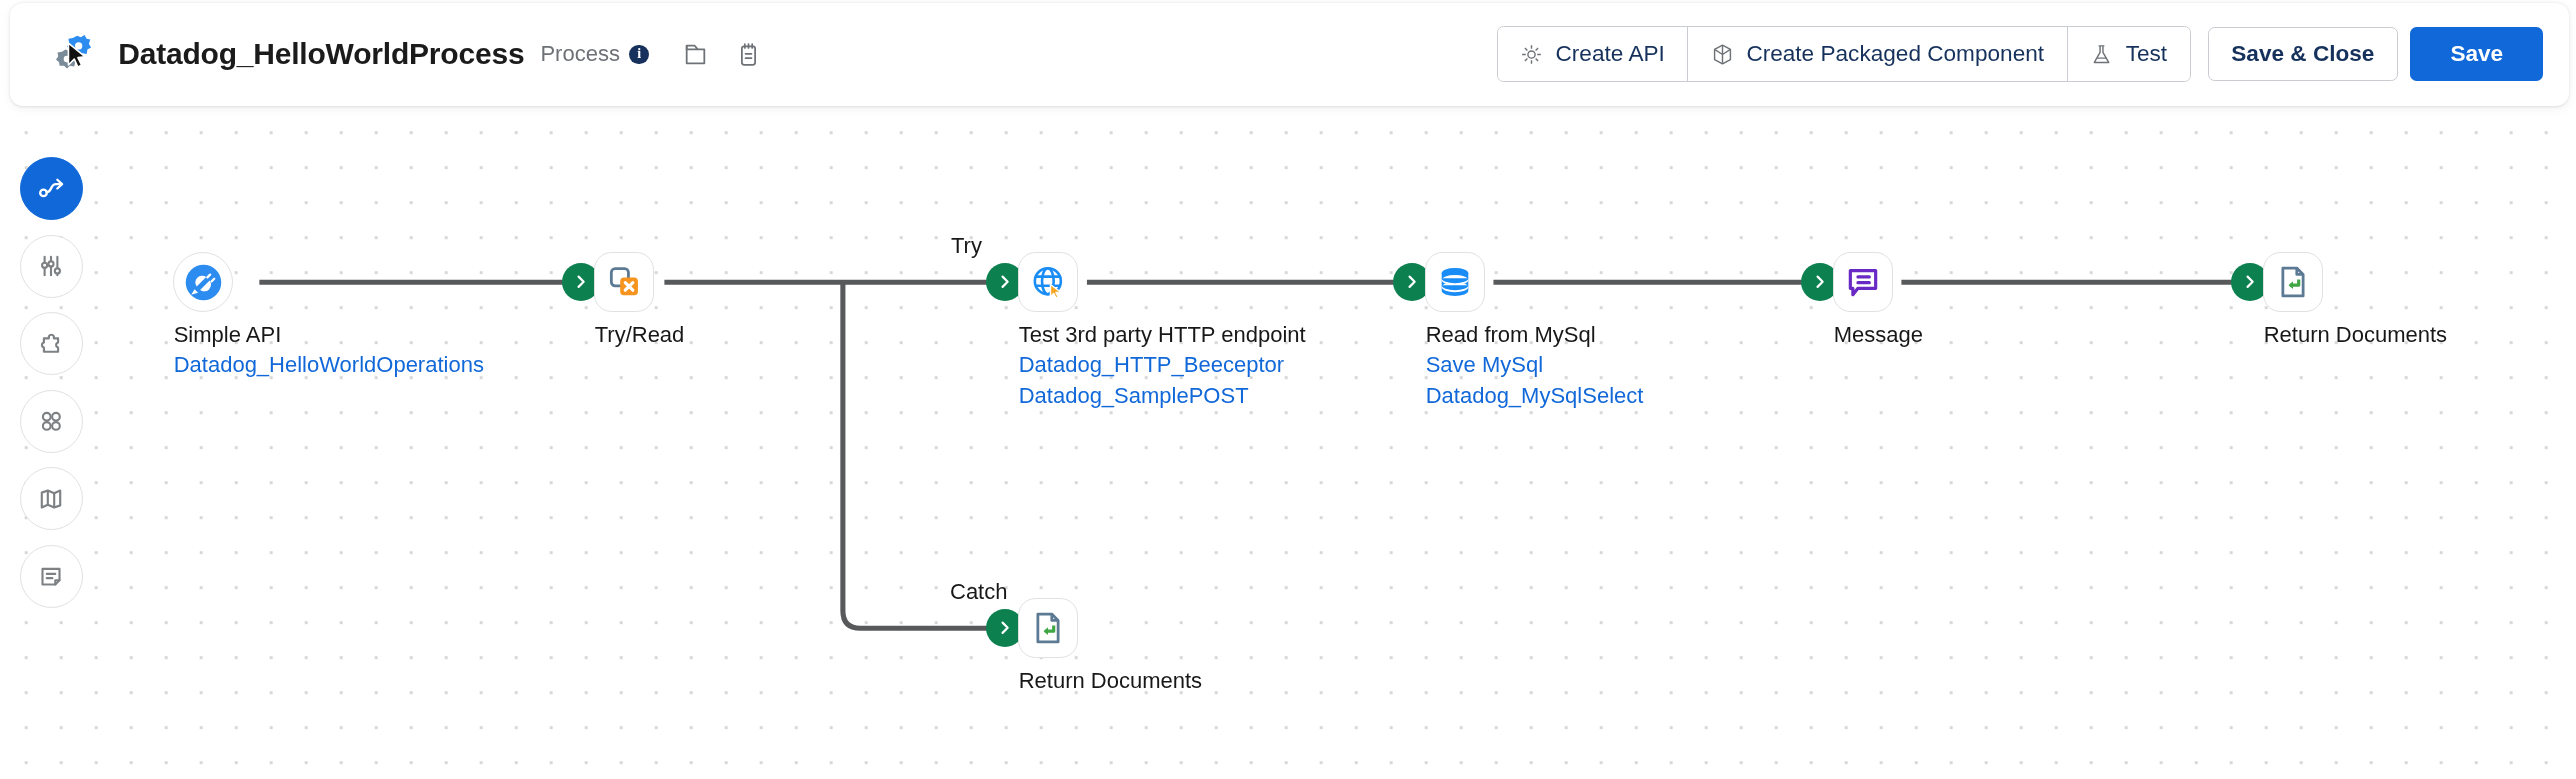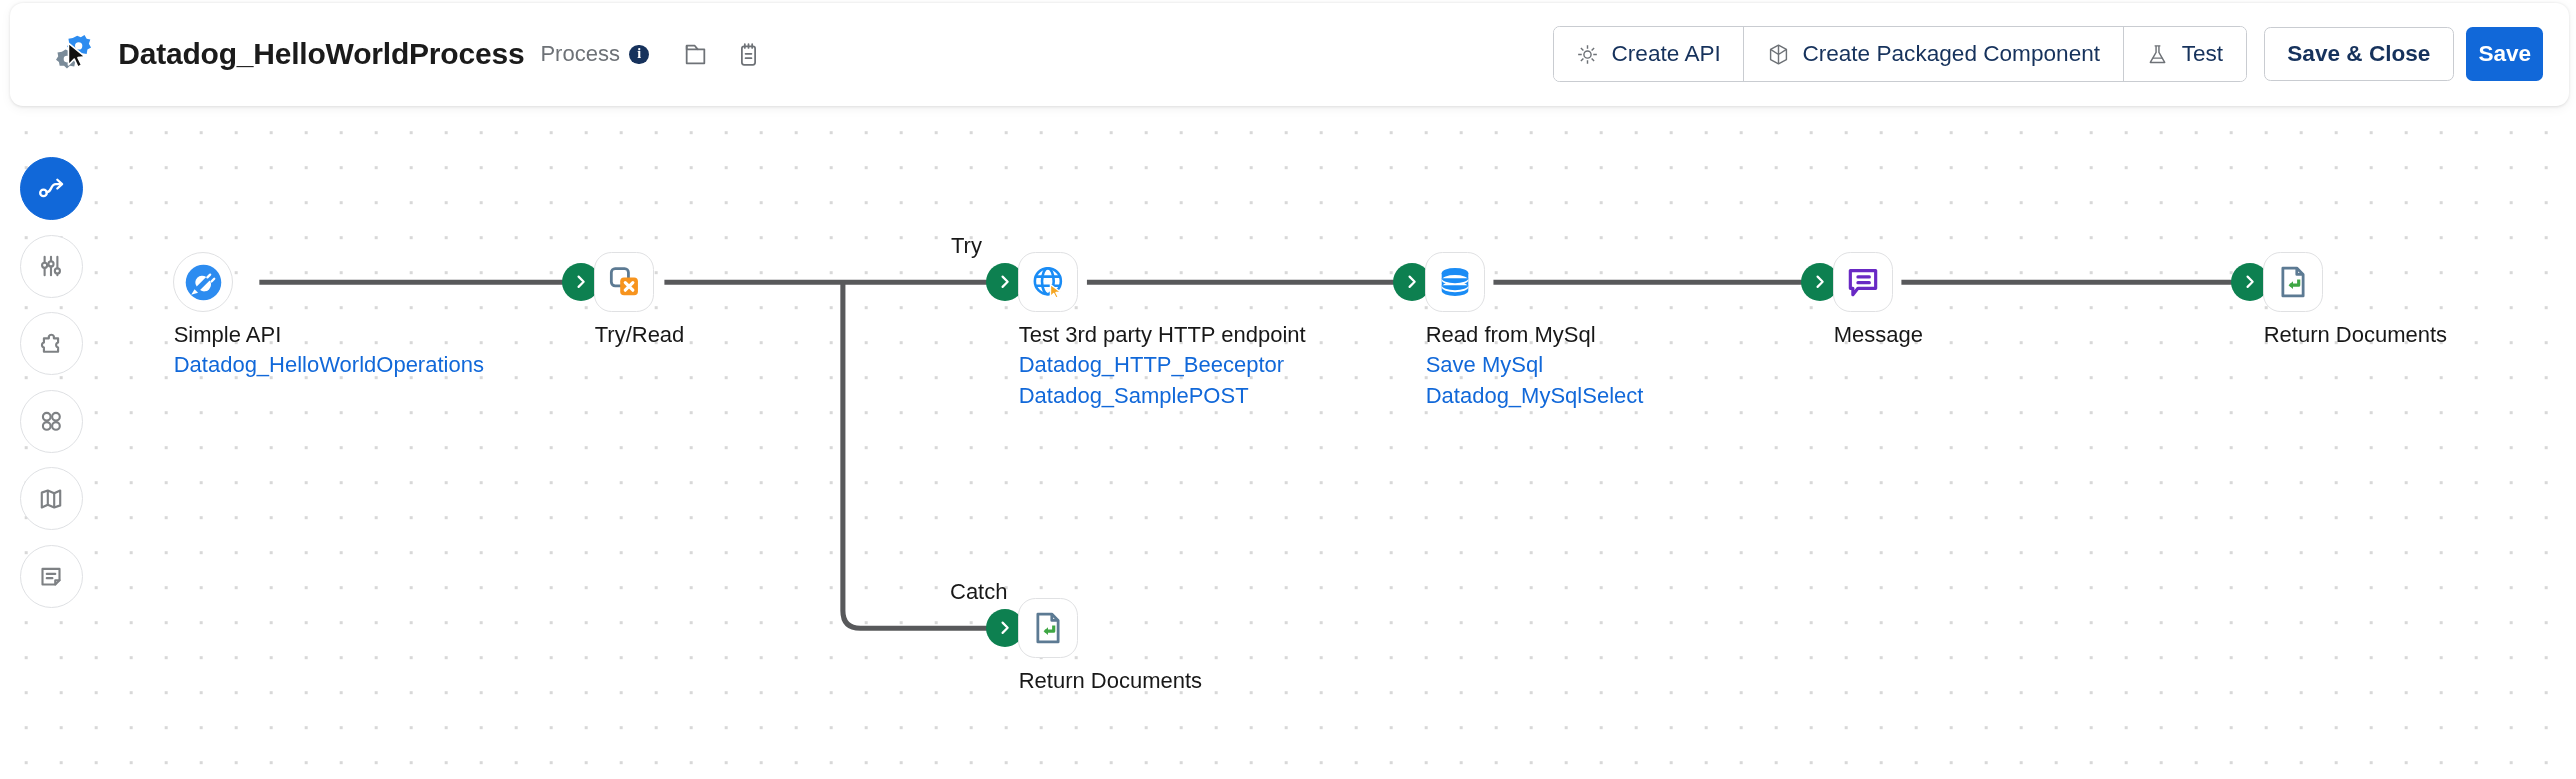--- a/index.html
+++ b/index.html
@@ -125,21 +125,21 @@
     cursor: pointer;
     flex: 0 0 auto;
     box-sizing: border-box;
   }
 
   .btn-primary {
     display: flex;
     align-items: center;
     justify-content: center;
     height: 54px;
-    padding: 0 12px;
+    padding: 0 40px;
     margin-left: 12.4px;
     border: none;
     border-radius: 6.6px;
     background: #1168d9;
     color: #ffffff;
     font-size: 22.6px;
     font-weight: bold;
     white-space: nowrap;
     cursor: pointer;
     flex: 0 0 auto;

